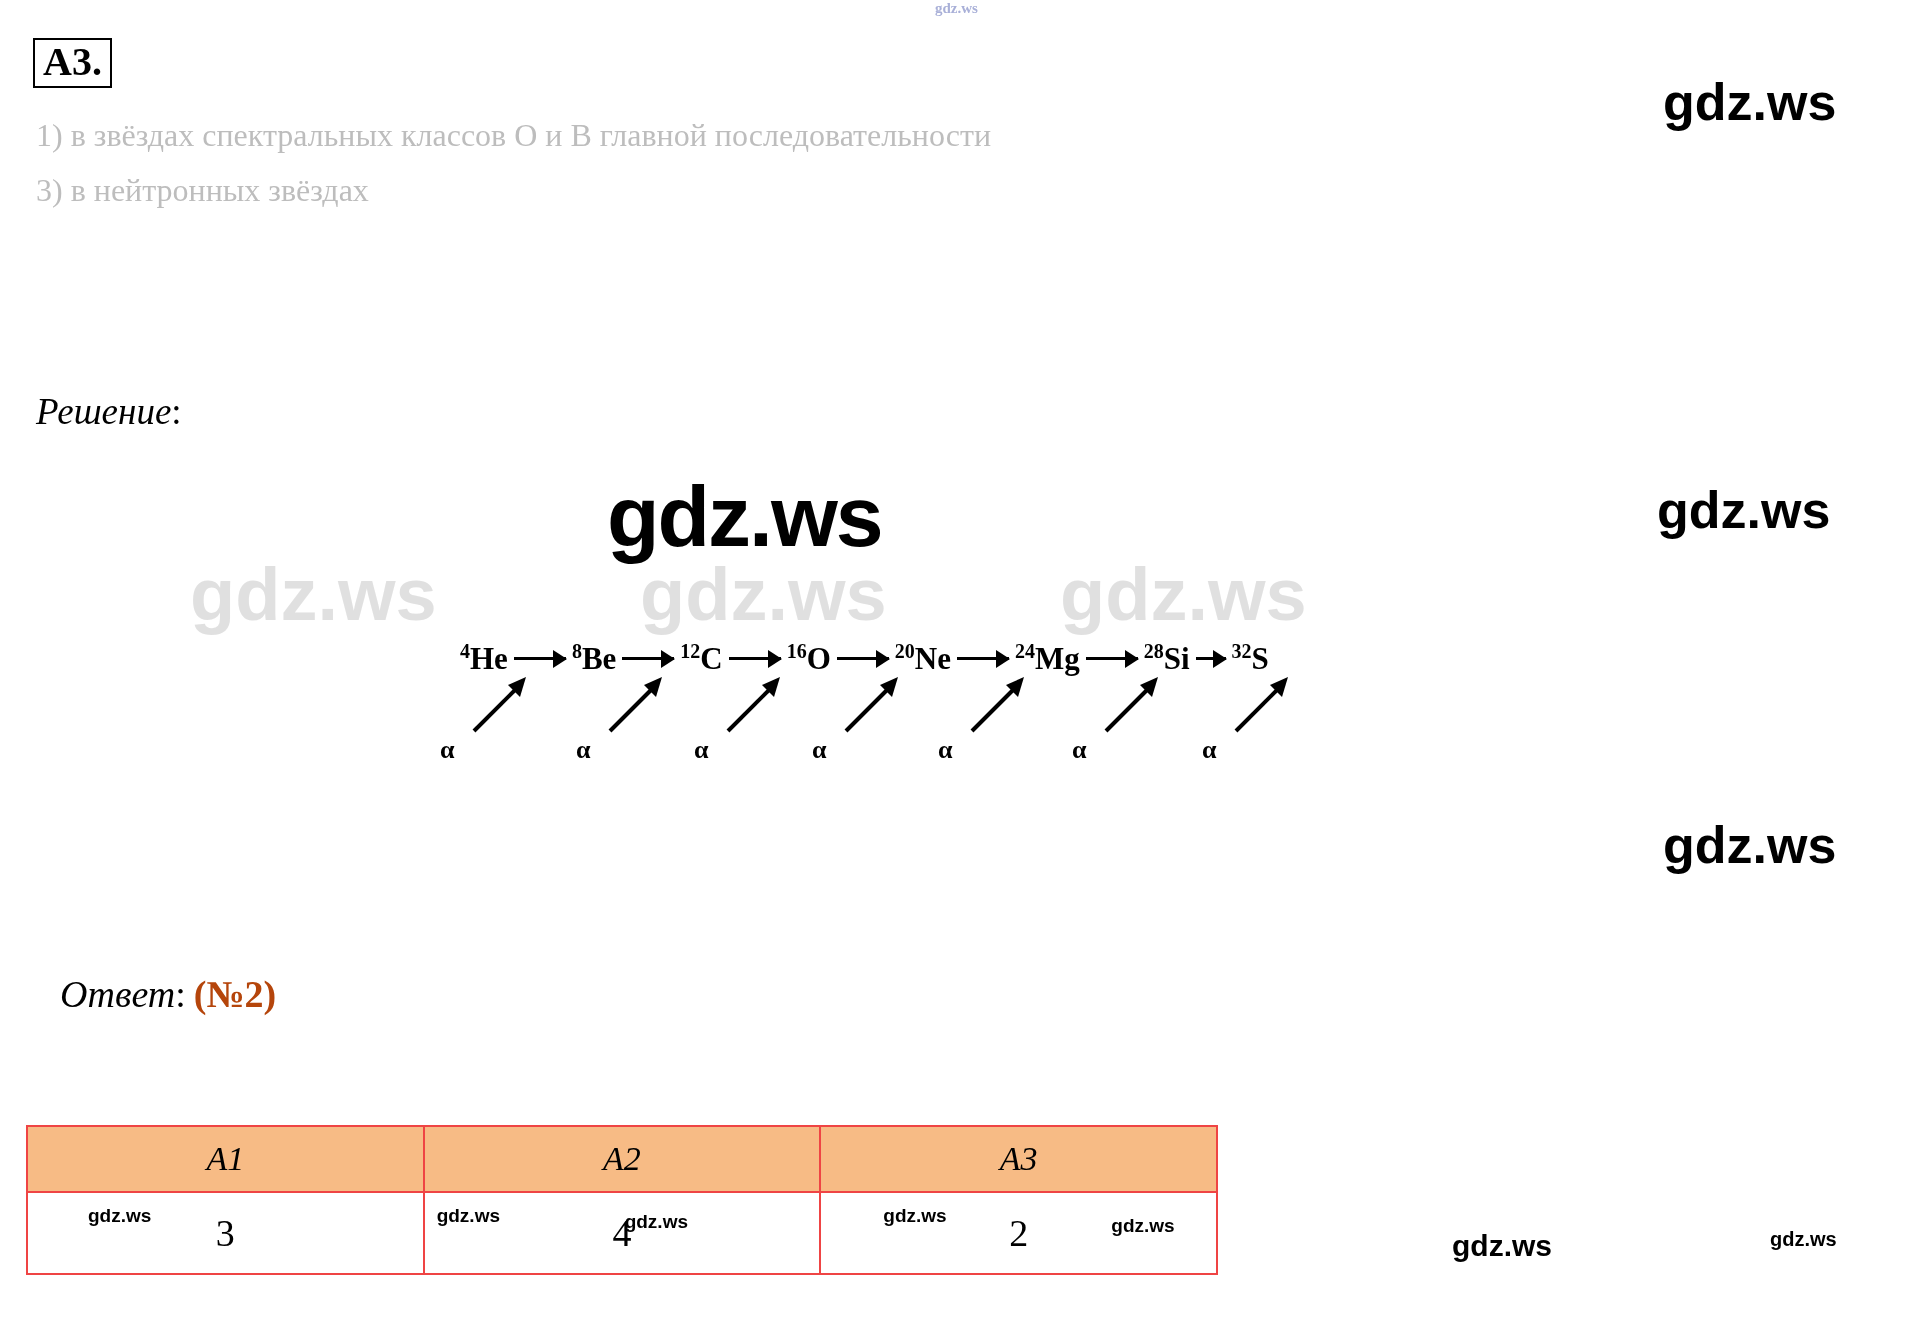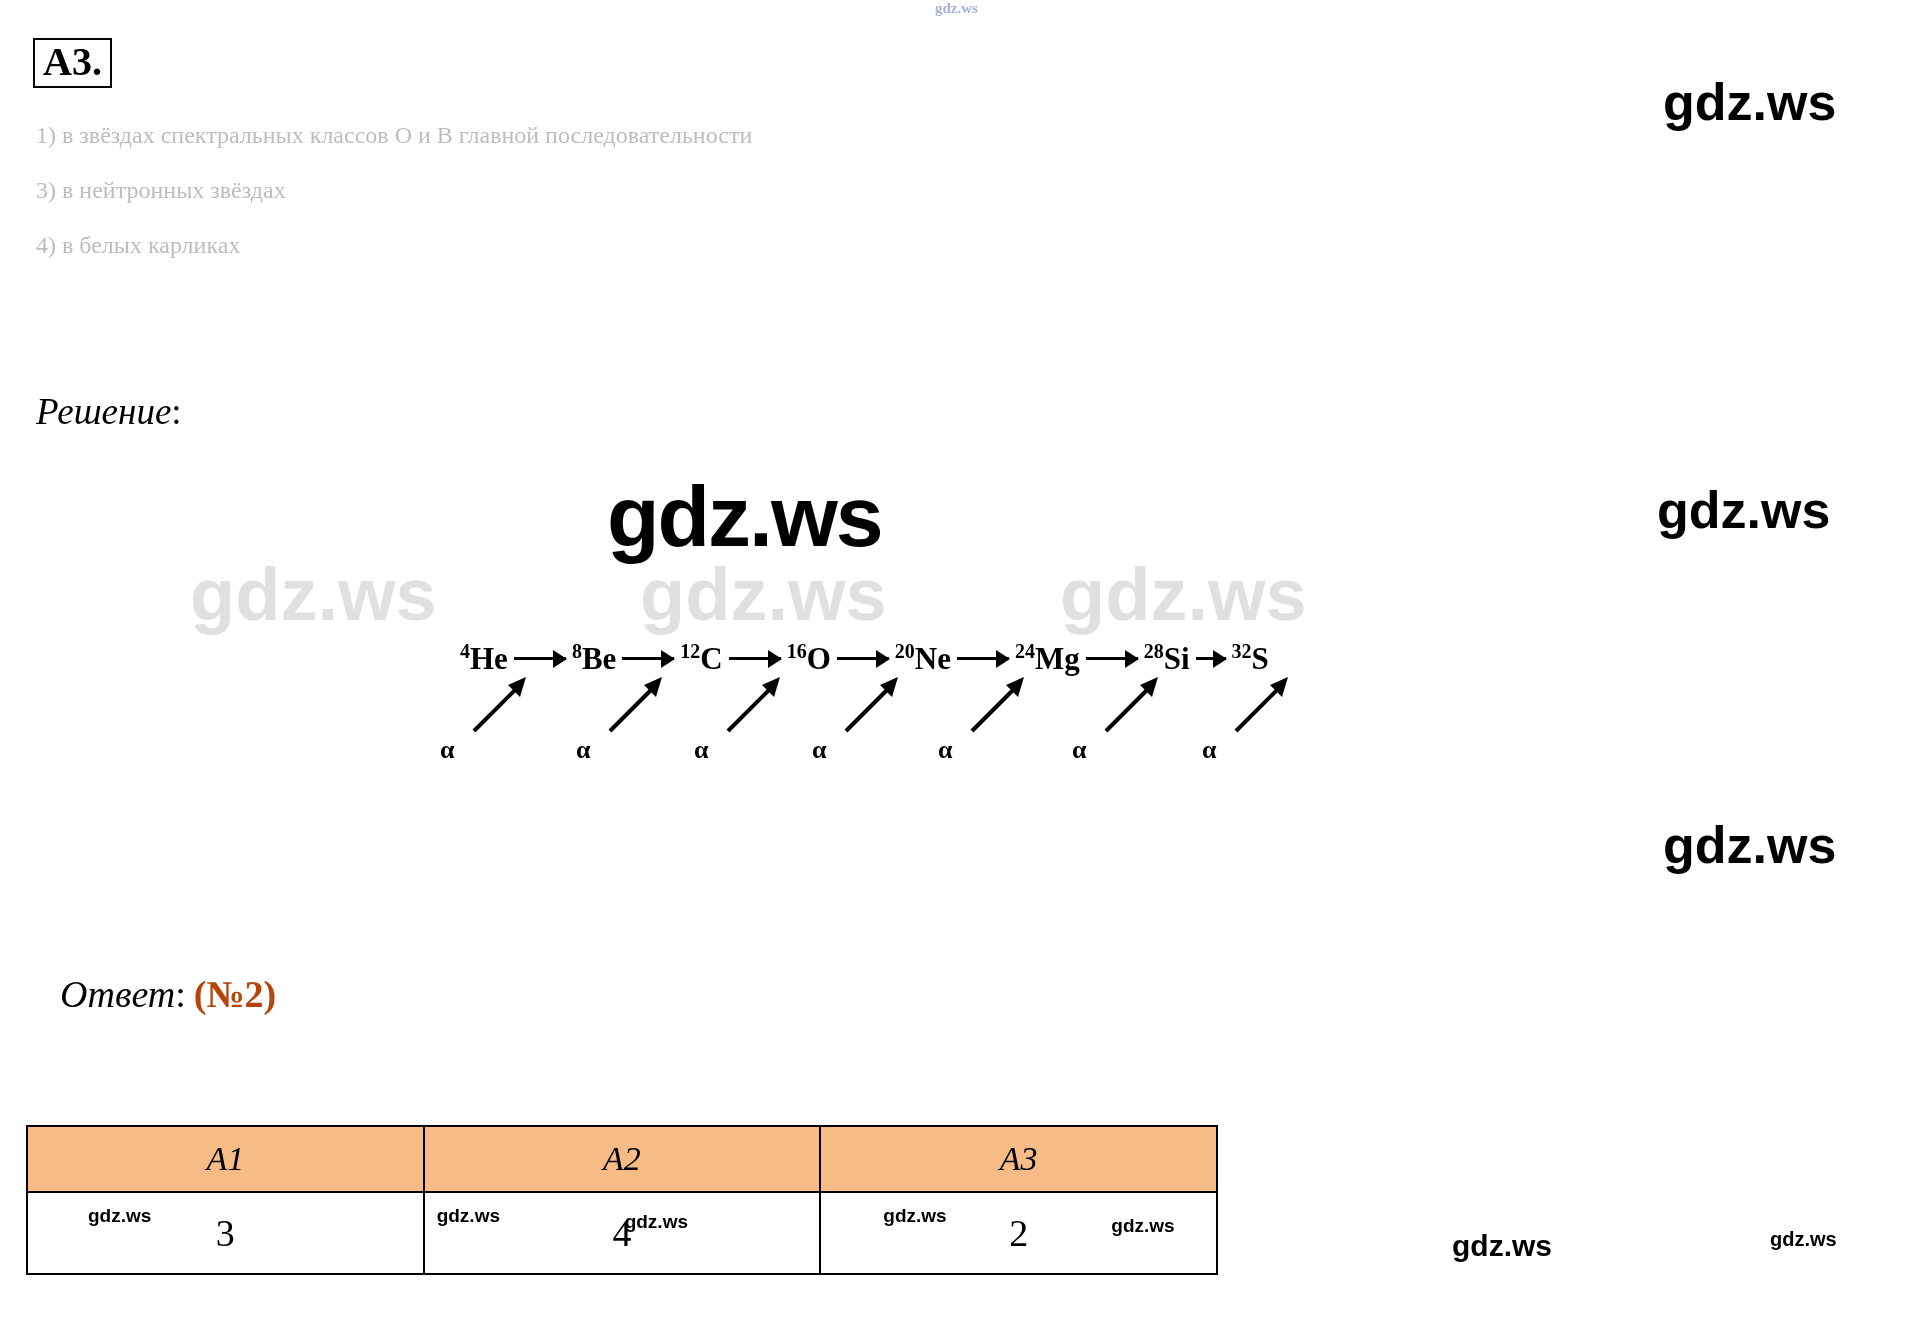--- a/index.html
+++ b/index.html
@@ -84,21 +84,21 @@
     line-height: 1;
   }
   .task-box .dot { font-weight: bold; }
 
   
   .options {
     position: absolute;
     left: 36px;
     top: 108px;
     color: #bdbdbd;
-    font-size: 24px;
+    font-size: 32px;
     line-height: 55px;
   }
   .options div { white-space: nowrap; }
 
   
   .sol-label {
     position: absolute;
     left: 36px;
     top: 390px;
     font-size: 37px;
@@ -203,21 +203,21 @@
   
   .tbl {
     position: absolute;
     left: 26px;
     top: 1125px;
     width: 1192px;
     border-collapse: collapse;
     table-layout: fixed;
   }
   .tbl th, .tbl td {
-    border: 2px solid #000000;
+    border: 2px solid #ef4444;
     text-align: center;
   }
   .tbl th {
     background: #f7bb85;
     height: 62px;
     font-size: 34px;
     font-style: italic;
     font-weight: normal;
   }
   .tbl td {
@@ -245,21 +245,20 @@
   <div class="ghost" style="left:640px; top:552px;">gdz.ws</div>
   <div class="ghost" style="left:1060px; top:552px;">gdz.ws</div>
 
   <div class="task-box">
     <span>А3</span><span class="dot">.</span>
   </div>
 
   <div class="options">
     <div>1) в звёздах спектральных классов O и B главной последовательности</div>
     <div>3) в нейтронных звёздах</div>
-    <div>4) в белых карликах</div>
   </div>
 
   <div class="sol-label">
     <span>Решение</span><span class="colon">:</span>
   </div>
 
 
   <div class="chain">
     <div class="row-top">
       <span class="nuc"><sup>4</sup><span>He</span></span>

